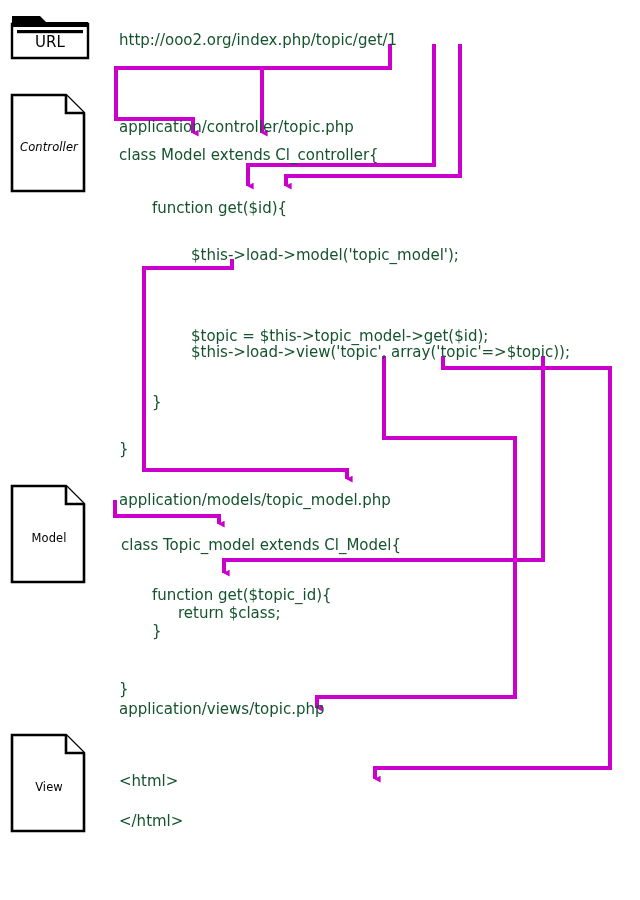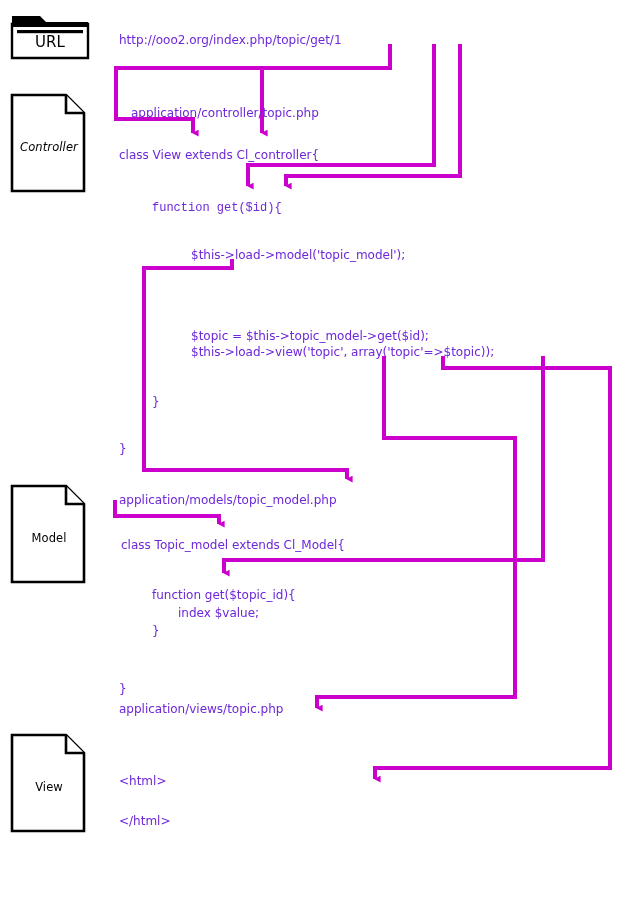--- a/index.html
+++ b/index.html
@@ -44,23 +44,23 @@
     width: 80px;
     text-align: center;
     font-size: 11.5px;
     color: #000;
     letter-spacing: 0.1px;
   }
   
   .line {
     position: absolute;
     white-space: pre;
-    font-size: 12px;
+    font-size: 15px;
     line-height: 18px;
-    color: #6d28d9;
+    color: #14532d;
     font-family: "DejaVu Sans", "Liberation Sans", sans-serif;
   }
 </style>
 </head>
 <body>
 
 <div id="canvas">
 
   <svg id="wires" viewBox="0 0 640 900" width="640" height="900" xmlns="http://www.w3.org/2000/svg">
     <defs>
@@ -117,33 +117,33 @@
 
   <div class="stage-icon" style="top:733px;">
     <svg width="80" height="100" viewBox="0 0 80 100" xmlns="http://www.w3.org/2000/svg">
       <path d="M2,2 L56,2 L74,20 L74,98 L2,98 Z" fill="#ffffff" stroke="#000000" stroke-width="2.6" stroke-linejoin="miter"></path>
       <path d="M56,2 L56,20 L74,20" fill="#ffffff" stroke="#000000" stroke-width="2.6" stroke-linejoin="miter"></path>
     </svg>
   </div>
   <div class="stage-label" style="left:9px; top:780px;">View</div>
 
   <div class="line" style="left:119px; top:31px;">http://ooo2.org/index.php/topic/get/1</div>
-  <div class="line" style="left:119px; top:104px;margin-left:12px;">application/controller/topic.php</div>
-  <div class="line" style="left:119px; top:146px;">class View extends Cl_controller{</div>
-  <div class="line" style="left:152px; top:199px;font-family:Liberation Mono, monospace;">function get($id){</div>
+  <div class="line" style="left:119px; top:118px;">application/controller/topic.php</div>
+  <div class="line" style="left:119px; top:146px;">class Model extends Cl_controller{</div>
+  <div class="line" style="left:152px; top:199px;">function get($id){</div>
   <div class="line" style="left:191px; top:246px;">$this-&gt;load-&gt;model('topic_model');</div>
   <div class="line" style="left:191px; top:295px;margin-top:32px;">$topic = $this-&gt;topic_model-&gt;get($id);</div>
   <div class="line" style="left:191px; top:343px;">$this-&gt;load-&gt;view('topic', array('topic'=&gt;$topic));</div>
   <div class="line" style="left:152px; top:393px;">}</div>
   <div class="line" style="left:119px; top:440px;">}</div>
 
   <div class="line" style="left:119px; top:491px;">application/models/topic_model.php</div>
   <div class="line" style="left:121px; top:536px;">class Topic_model extends Cl_Model{</div>
   <div class="line" style="left:152px; top:586px;">function get($topic_id){</div>
-  <div class="line" style="left:178px; top:604px;">index $value;</div>
+  <div class="line" style="left:178px; top:604px;">return $class;</div>
   <div class="line" style="left:152px; top:622px;">}</div>
   <div class="line" style="left:119px; top:680px;">}</div>
 
   <div class="line" style="left:119px; top:700px;">application/views/topic.php</div>
   <div class="line" style="left:119px; top:772px;">&lt;html&gt;</div>
   <div class="line" style="left:119px; top:812px;">&lt;/html&gt;</div>
 
 </div>
 
 </body></html>

